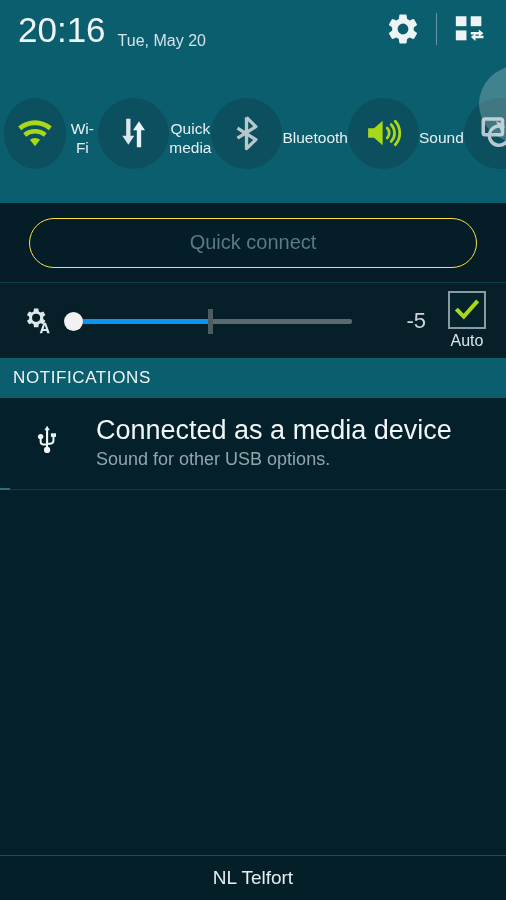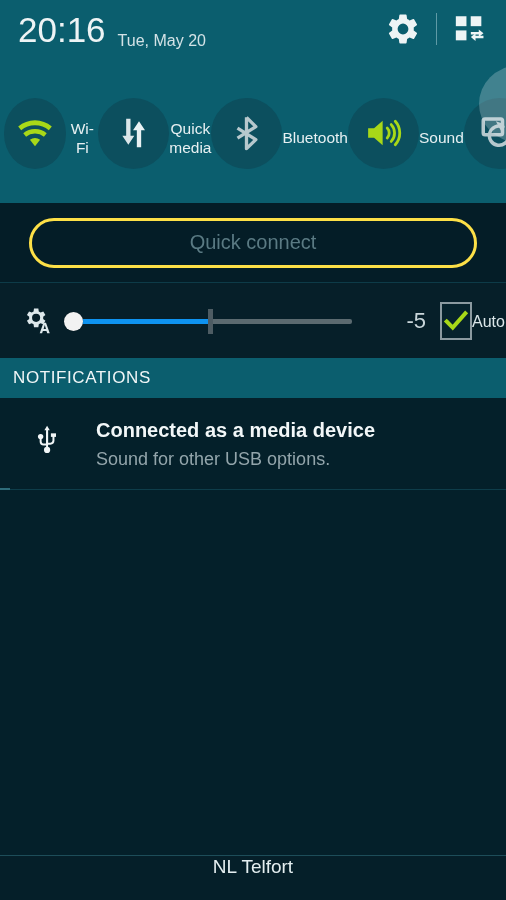--- a/index.html
+++ b/index.html
@@ -105,21 +105,21 @@
     background: #041d27;
     height: 80px;
     display: flex;
     align-items: center;
     justify-content: center;
     flex: 0 0 auto;
     border-bottom: 1px solid #0d3b48;
   }
   .qcbtn {
     width: 448px; height: 50px;
-    border: 3px solid #fde047;
+    border: 1px solid #fde047;
     border-radius: 25px;
     display: flex;
     align-items: center;
     justify-content: center;
     color: #5a7a83;
     font-size: 20px;
     background: transparent;
   }
 
   
@@ -170,21 +170,21 @@
   }
   .bvalue {
     font-size: 22px;
     color: #c9d6da;
     width: 48px;
     text-align: right;
     margin-right: 14px;
   }
   .autobox {
     display: flex;
-    flex-direction: row;
+    flex-direction: column;
     align-items: center;
     width: 54px;
   }
   .checkbox {
     width: 38px; height: 38px;
     border: 2px solid #8b9aa0;
     background: #06222c;
     display: flex; align-items: center; justify-content: center;
   }
   .autolbl { font-size: 16px; color: #dbe6e9; margin-top: 3px; }
@@ -218,24 +218,24 @@
     position: relative;
   }
   .notif-icon {
     width: 96px;
     display: flex;
     justify-content: center;
     padding-top: 8px;
   }
   .notif-text { flex: 1 1 auto; }
   .notif-title {
-    font-size: 20px;
+    font-size: 27px;
     color: #f2f7f8;
     line-height: 30px;
-    font-weight: 700;
+    font-weight: 400;
   }
   .notif-sub {
     font-size: 18px;
     color: #93a5ab;
     line-height: 26px;
     margin-top: 1px;
   }
   .notch {
     position: absolute;
     left: 0; bottom: -1px;
@@ -244,20 +244,21 @@
   }
   .notif-fill { flex: 1 1 auto; background: #04202a; }
 
   
   .footer {
     flex: 0 0 auto;
     height: 45px;
     background: #051f29;
     border-top: 1px solid #1d4d59;
     display: flex;
+    align-items: center;
     justify-content: center;
   }
   .footer span { color: #e4eef0; font-size: 19px; }
 </style>
 </head>
 <body>
 
 <div id="shade">
 
   <div class="header">

